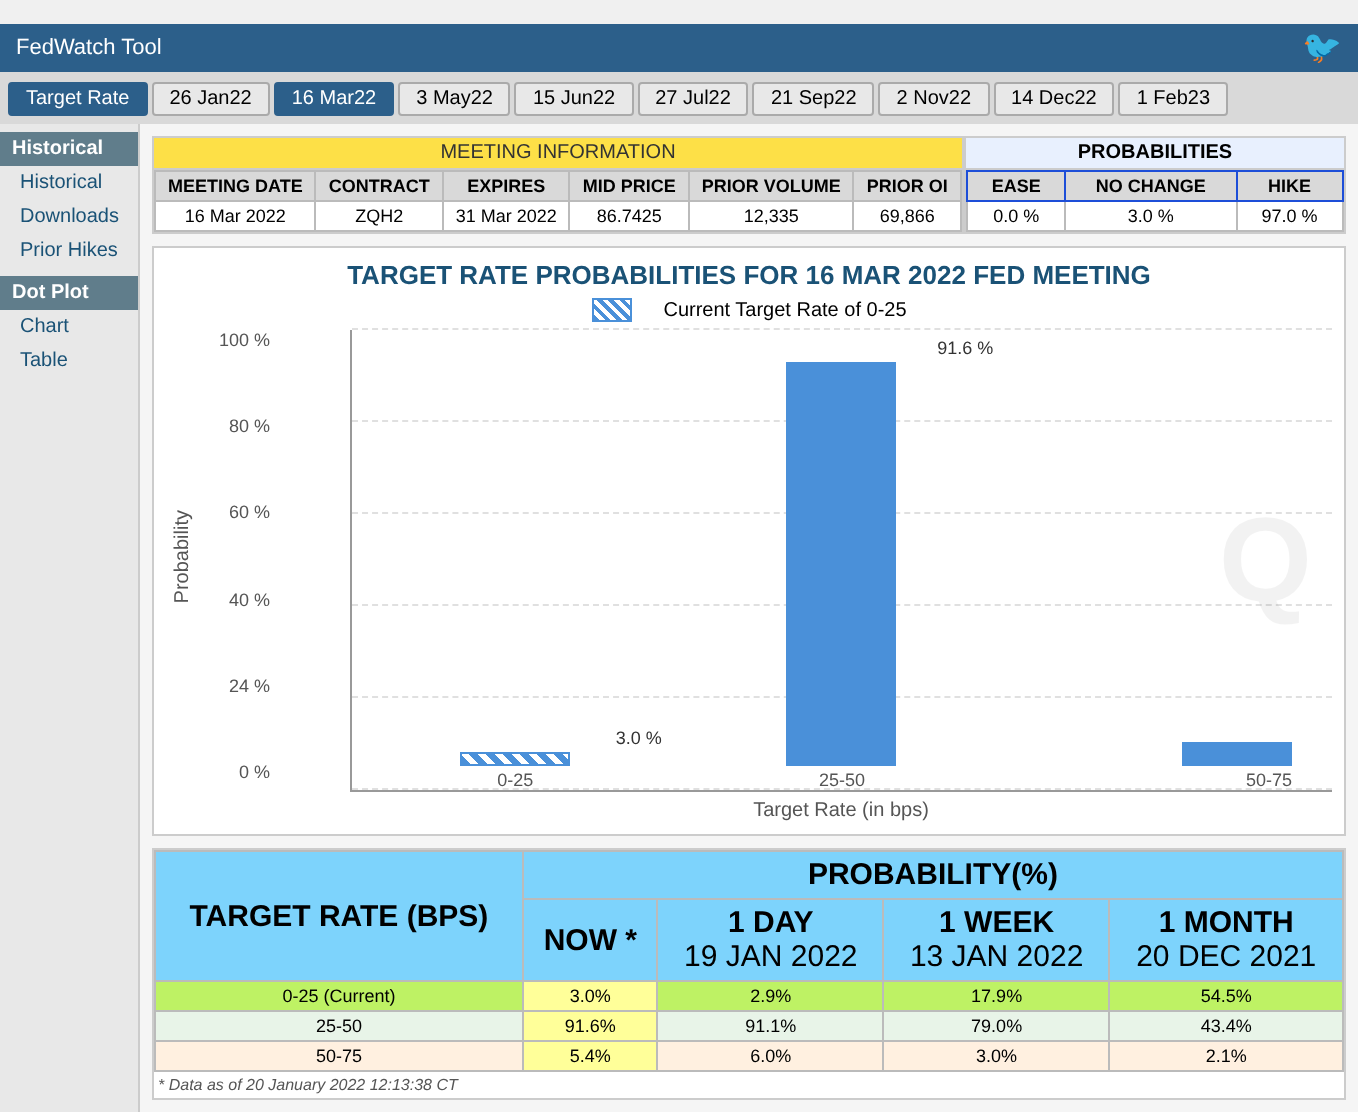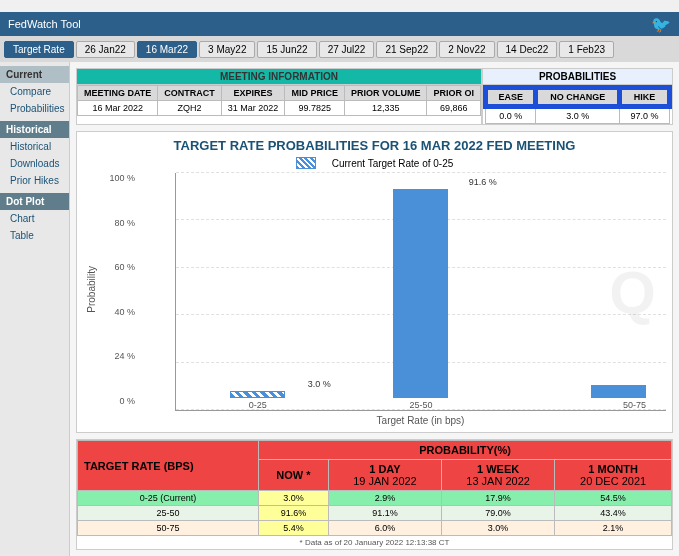--- a/index.html
+++ b/index.html
@@ -23,28 +23,28 @@
     .sidebar-section { margin-bottom: 4px; }
     .sidebar-header { background: #b0bec5; padding: 3px 6px; font-size: 10px; font-weight: bold; color: #333; cursor: pointer; }
     .sidebar-item { padding: 3px 10px; font-size: 10px; color: #1a5276; cursor: pointer; }
     .sidebar-section-header { background: #607d8b; color: white; padding: 3px 6px; font-size: 10px; font-weight: bold; cursor: pointer; }
 
     
     #content { flex: 1; display: flex; flex-direction: column; padding: 6px; gap: 6px; overflow: hidden; background: #f5f5f5; }
 
     
     #meeting-info-section { background: white; border: 1px solid #ccc; }
-    .section-title-bar { text-align: center; font-size: 10px; font-weight: bold; background: #14b8a6; padding: 2px; color: #333; border-bottom: 1px solid #ccc; }
+    .section-title-bar { text-align: center; font-size: 10px; font-weight: normal; background: #fde047; padding: 2px; color: #333; border-bottom: 1px solid #ccc; }
     .meeting-table { flex: 1; border-collapse: collapse; }
     .meeting-table th { background: #d9d9d9; font-size: 9px; font-weight: bold; padding: 2px 6px; border: 1px solid #bbb; text-align: center; }
     .meeting-table td { font-size: 9px; padding: 2px 6px; border: 1px solid #bbb; text-align: center; }
     .prob-section { border-left: 1px solid #ccc; min-width: 180px; }
     .prob-section-title { text-align: center; font-size: 10px; font-weight: bold; background: #e8f0fe; padding: 2px; border-bottom: 1px solid #ccc; }
     .prob-table { border-collapse: collapse; width: 100%; }
-    .prob-table th { background: #d9d9d9; font-size: 9px; font-weight: bold; padding: 2px 8px; border: 5px solid #1d4ed8; text-align: center; }
+    .prob-table th { background: #d9d9d9; font-size: 9px; font-weight: bold; padding: 2px 8px; border: 1px solid #1d4ed8; text-align: center; }
     .prob-table td { font-size: 9px; padding: 2px 8px; border: 1px solid #bbb; text-align: center; }
 
     
     #chart-section { background: white; border: 1px solid #ccc; flex: 1; padding: 6px; display: flex; flex-direction: column; }
     #chart-title { text-align: center; font-size: 13px; font-weight: bold; color: #1a5276; margin-bottom: 4px; }
     #chart-legend { display: flex; justify-content: center; align-items: center; gap: 16px; margin-bottom: 4px; font-size: 10px; }
     .legend-box { width: 20px; height: 12px; background: repeating-linear-gradient(45deg, #4a90d9, #4a90d9 2px, white 2px, white 4px); border: 1px solid #4a90d9; display: inline-block; }
     #chart-area { flex: 1; display: flex; position: relative; }
     .y-label { font-size: 9px; color: #555; text-align: right; }
     #bars-area { flex: 1; display: flex; align-items: flex-end; gap: 0; border-left: 1px solid #999; border-bottom: 1px solid #999; padding: 4px 4px 0 4px; position: relative; }
@@ -52,29 +52,29 @@
     .bar-group { display: flex; flex-direction: column; align-items: center; flex: 1; position: relative; }
     .bar { width: 60px; background: #4a90d9; position: relative; display: flex; flex-direction: column; align-items: center; }
     .bar-hatched { background: repeating-linear-gradient(45deg, #4a90d9, #4a90d9 3px, white 3px, white 6px); border: 1px solid #4a90d9; }
     .bar-x-label { font-size: 9px; color: #555; margin-top: 2px; }
     #x-axis-title { text-align: center; font-size: 10px; color: #555; margin-top: 2px; }
     .watermark { position: absolute; right: 10px; top: 50%; font-size: 60px; color: rgba(0,0,0,0.05); font-weight: bold; transform: translateY(-50%); }
 
     
     #bottom-table-section { background: white; border: 1px solid #ccc; }
     .bottom-table { border-collapse: collapse; width: 100%; }
-    .bottom-table th { background: #ef4444; font-size: 11px; font-weight: bold; padding: 3px 6px; border: 1px solid #bbb; text-align: center; }
+    .bottom-table th { background: #7dd3fc; font-size: 15px; font-weight: bold; padding: 3px 6px; border: 1px solid #bbb; text-align: center; }
     .bottom-table td { font-size: 9px; padding: 2px 6px; border: 1px solid #bbb; text-align: center; }
     .col-header-main { background: #d9d9d9; }
     .col-header-prob { background: #b8cce4; }
     .now-col { background: #ffff99; }
-    .row-highlight-1 { background: #86efac; }
+    .row-highlight-1 { background: #bef264; }
     .row-highlight-2 { background: #e8f4e8; }
     .row-highlight-3 { background: #fff0e0; }
-    .footnote { font-size: 8px; color: #555; text-align: center; padding: 2px; }
+    .footnote { font-size: 8px; color: #555; text-align: left; padding: 2px; font-style: italic; }
 
     .y-axis-wrapper { display: flex; align-items: stretch; position: relative; padding-left: 20px; }
     .y-axis-title-vert { position: absolute; left: 0; top: 0; bottom: 20px; display: flex; align-items: center; justify-content: center; width: 16px; }
     .y-axis-title-vert span { writing-mode: vertical-rl; transform: rotate(180deg); font-size: 10px; color: #555; white-space: nowrap; }
     .y-labels { display: flex; flex-direction: column; justify-content: space-between; width: 32px; padding-bottom: 20px; }
     .bar-value-label { font-size: 9px; color: #333; position: absolute; top: -14px; left: 50%; transform: translateX(-50%); white-space: nowrap; }
   </style>
 </head>
 <body>
 
@@ -95,25 +95,20 @@
     <div class="tab">21 Sep22</div>
     <div class="tab">2 Nov22</div>
     <div class="tab">14 Dec22</div>
     <div class="tab">1 Feb23</div>
   </div>
 
   <div id="main">
 
     <div id="sidebar">
       <div class="sidebar-section">
-        <div class="sidebar-header">Current</div>
-        <div class="sidebar-item">Compare</div>
-        <div class="sidebar-item">Probabilities</div>
-      </div>
-      <div class="sidebar-section">
         <div class="sidebar-section-header">Historical</div>
         <div class="sidebar-item">Historical</div>
         <div class="sidebar-item">Downloads</div>
         <div class="sidebar-item">Prior Hikes</div>
       </div>
       <div class="sidebar-section">
         <div class="sidebar-section-header">Dot Plot</div>
         <div class="sidebar-item">Chart</div>
         <div class="sidebar-item">Table</div>
       </div>
@@ -134,21 +129,21 @@
                   <th>MID PRICE</th>
                   <th>PRIOR VOLUME</th>
                   <th>PRIOR OI</th>
                 </tr>
               </thead>
               <tbody>
                 <tr>
                   <td>16 Mar 2022</td>
                   <td>ZQH2</td>
                   <td>31 Mar 2022</td>
-                  <td>99.7825</td>
+                  <td>86.7425</td>
                   <td>12,335</td>
                   <td>69,866</td>
                 </tr>
               </tbody>
             </table>
           </div>
           <div class="prob-section" style="min-width:190px;">
             <div class="prob-section-title">PROBABILITIES</div>
             <table class="prob-table">
               <thead>
@@ -224,21 +219,21 @@
               <div id="x-axis-title" style="text-align:center; font-size:10px; color:#555; padding-top:2px;">Target Rate (in bps)</div>
             </div>
           </div>
         </div>
       </div>
 
       <div id="bottom-table-section">
         <table class="bottom-table">
           <thead>
             <tr>
-              <th rowspan="2" class="col-header-main" style="text-align:left; vertical-align:middle;">TARGET RATE (BPS)</th>
+              <th rowspan="2" class="col-header-main" style="text-align:center; vertical-align:middle;">TARGET RATE (BPS)</th>
               <th colspan="4" class="col-header-prob" style="text-align:center;">PROBABILITY(%)</th>
             </tr>
             <tr>
               <th class="col-header-main">
                 <span>NOW *</span>
               </th>
               <th class="col-header-main">
                 <div>1 DAY</div>
                 <div style="font-weight:normal;">19 JAN 2022</div>
               </th>

